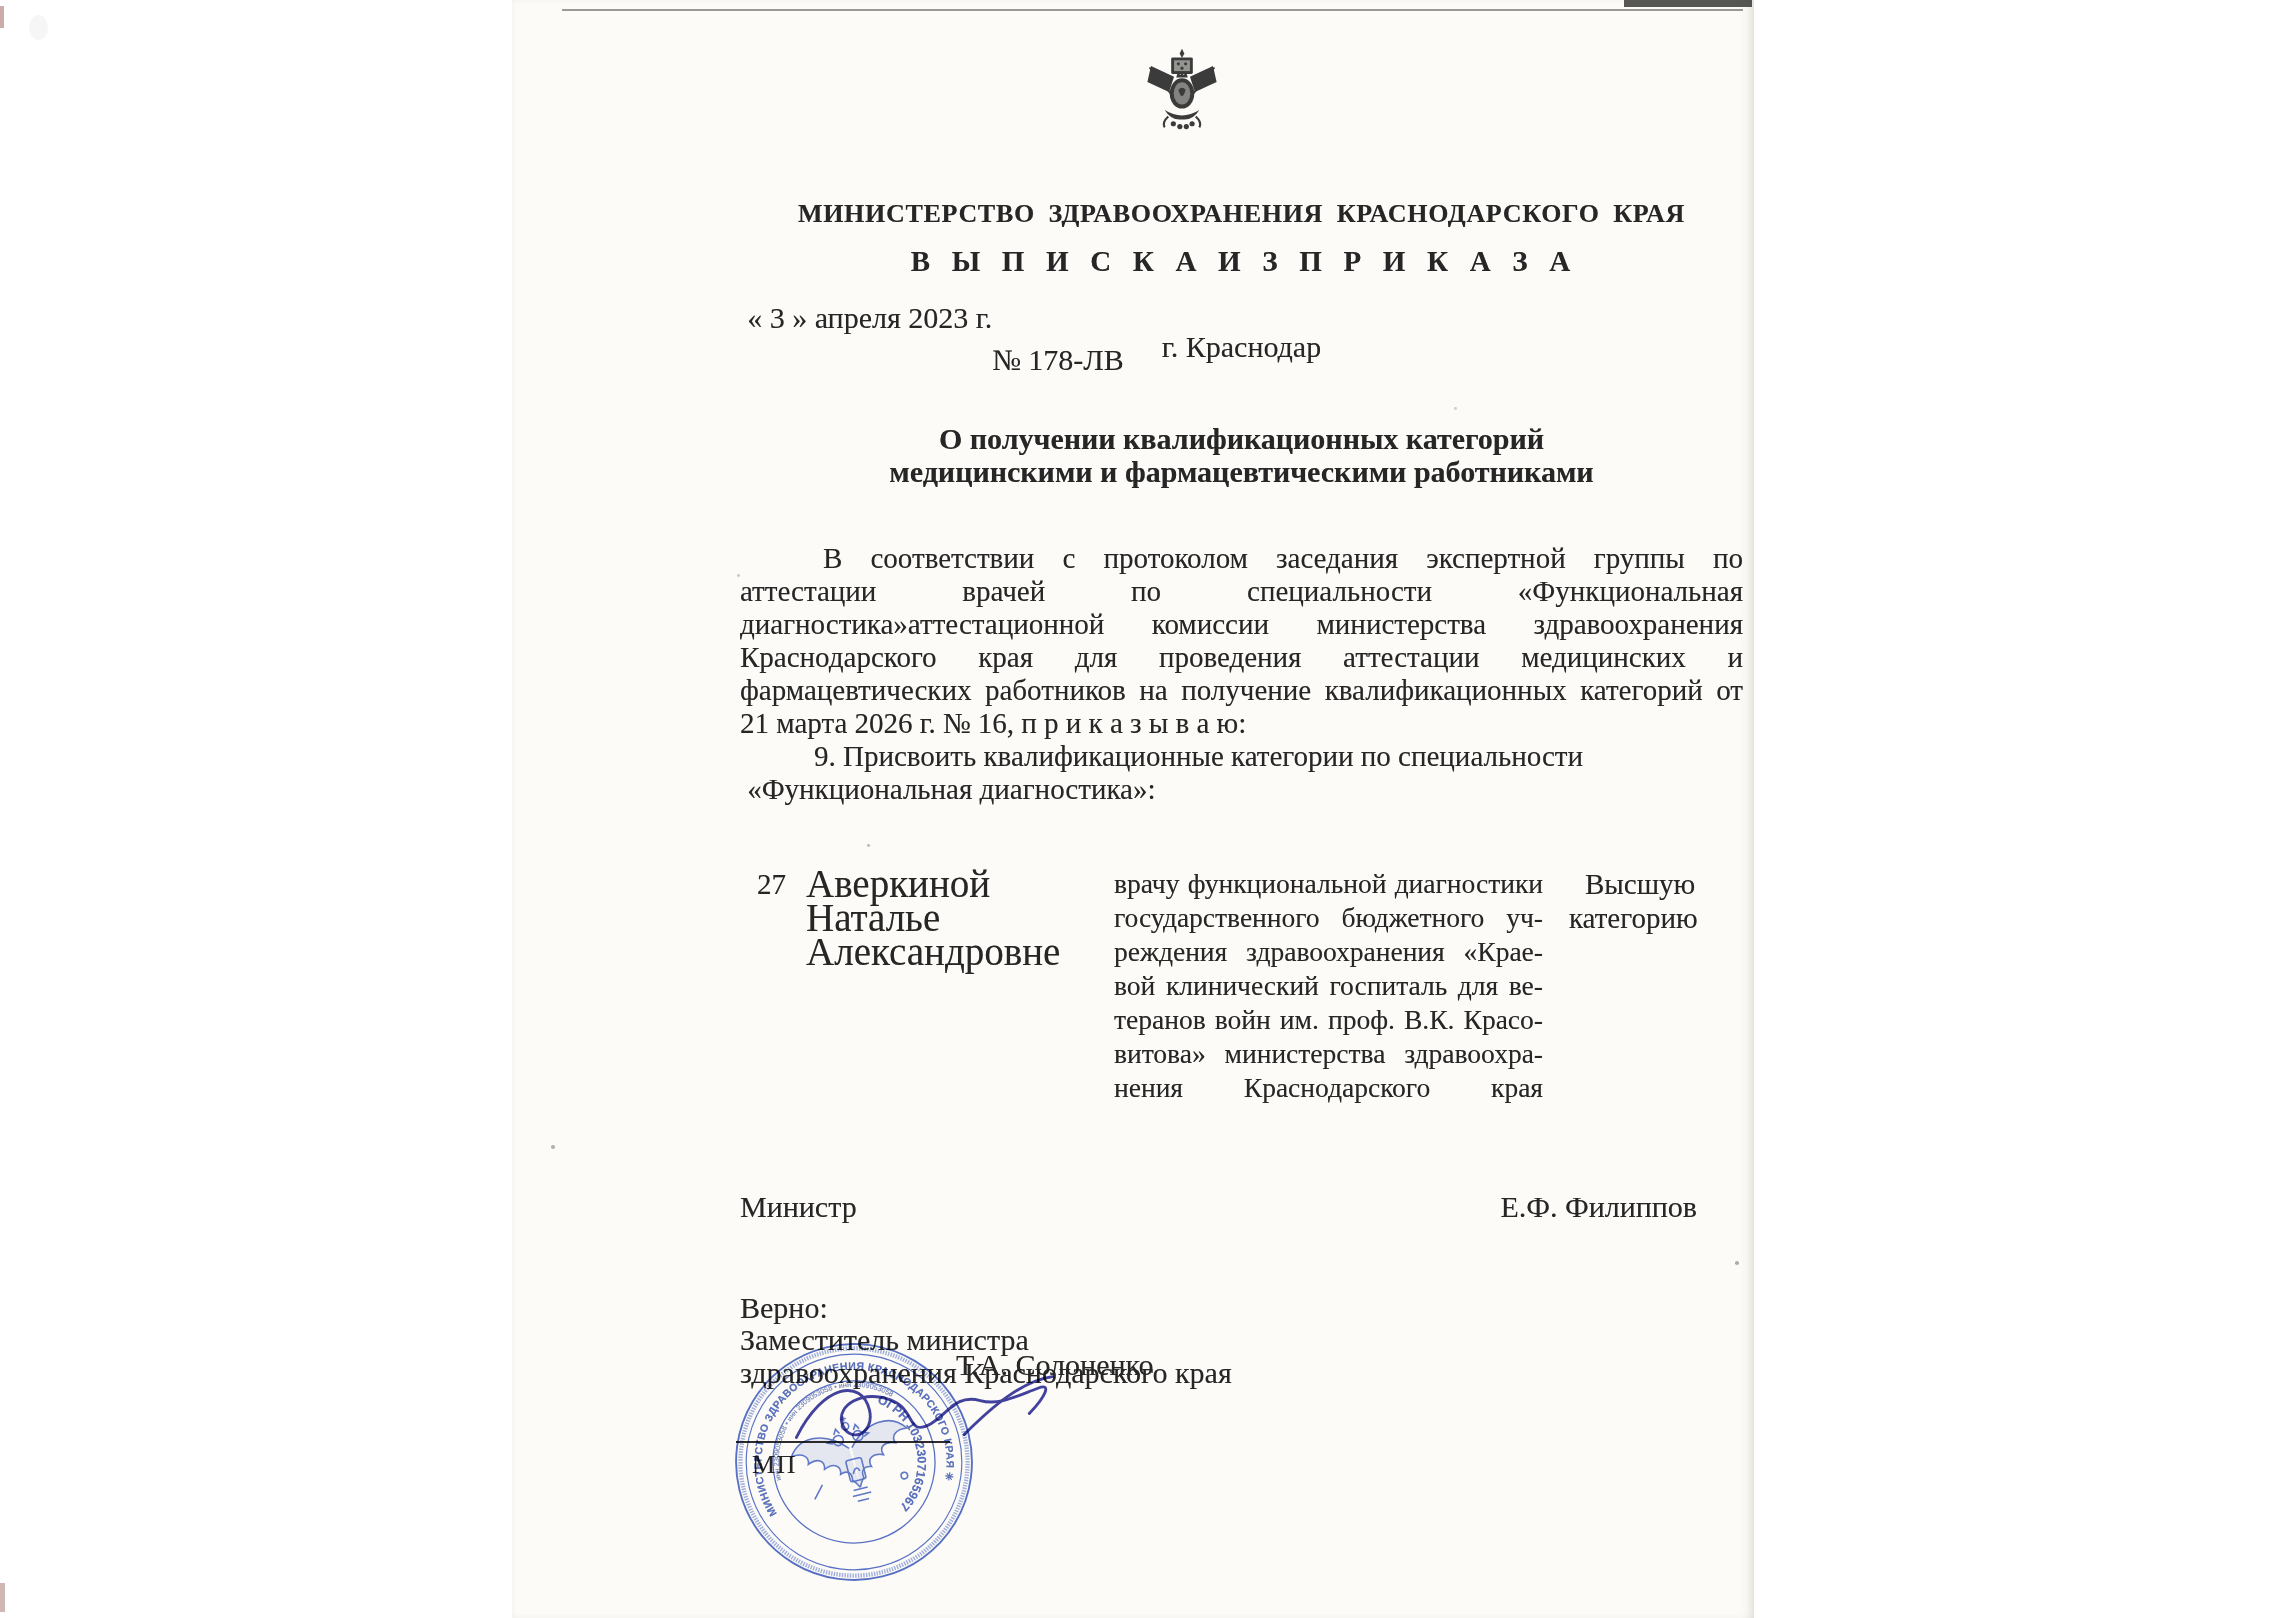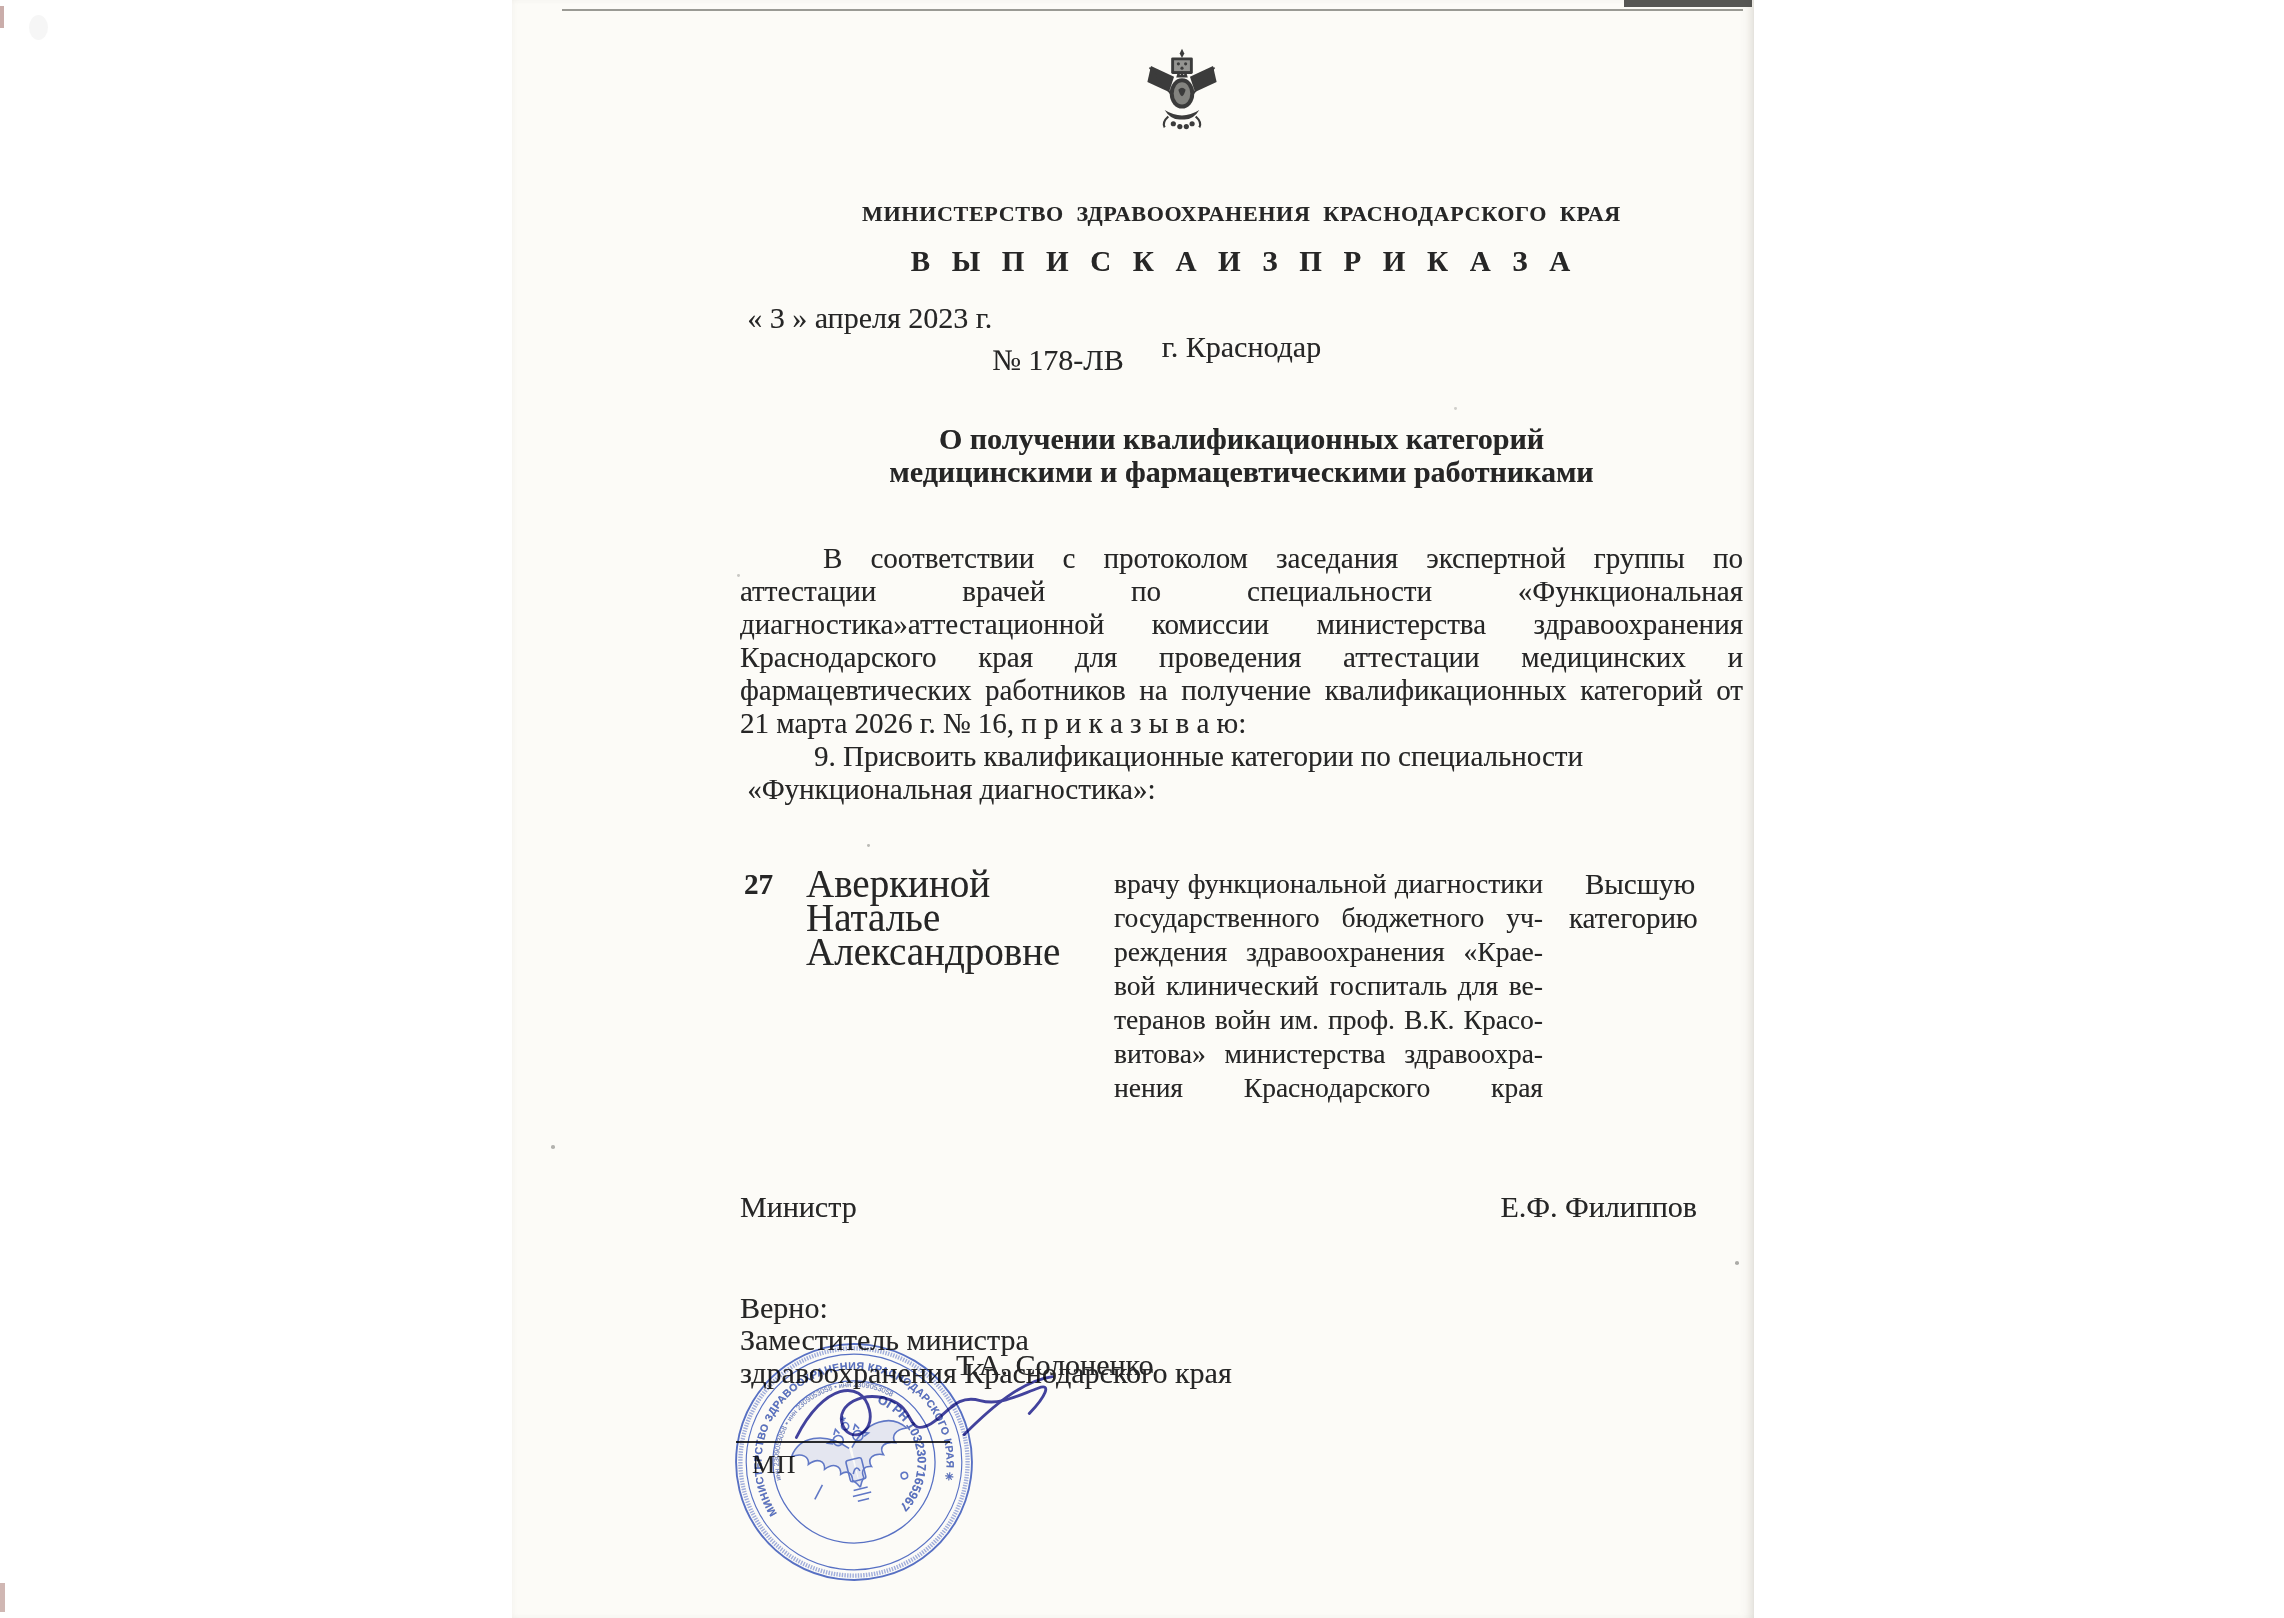--- a/index.html
+++ b/index.html
@@ -16,35 +16,35 @@
   }
   .top-hairline{position:absolute;left:50px;top:9.4px;width:1181px;height:1.4px;background:#8f8f88;opacity:.9;}
   .top-dark-streak{position:absolute;left:1112px;top:0;width:128px;height:6.5px;background:#3a3a38;opacity:.85;filter:blur(0.7px);}
   .emblem{position:absolute;left:635px;top:48px;width:70px;height:88px;filter:blur(0.3px);opacity:.93;}
   .content{
     position:absolute;left:228px;top:0;width:1003px;height:1618px;
     font-size:29px;line-height:33px;
     text-shadow:0.2px 0.2px 0.5px rgba(45,45,45,.4);
   }
   .abs{position:absolute;left:0;width:100%;}
-  .ministry-title{top:197px;text-align:center;font-weight:bold;font-size:22px;letter-spacing:0.7px;word-spacing:6.5px;white-space:nowrap;}
+  .ministry-title{top:197px;text-align:center;font-weight:bold;font-size:26px;letter-spacing:0.7px;word-spacing:6.5px;white-space:nowrap;}
   .doc-type{top:245px;text-align:center;font-weight:bold;font-size:29px;letter-spacing:2.2px;word-spacing:10px;white-space:nowrap;}
   .date-row{top:301px;display:flex;justify-content:flex-start;font-size:30px;}
   .date-row .date{padding-left:7.2px;}
   .date-row .num{margin-right:46px;margin-top:42px;}
   .city{top:330px;text-align:center;font-size:30px;}
   .subject{top:422px;text-align:center;font-weight:bold;font-size:30px;line-height:33px;}
   .body-par{top:542px;}
   .jline{text-align:justify;text-align-last:justify;}
   .lline{text-align:left;text-align-last:left;}
   .ind-114{text-indent:83px;}
   .ind-102{text-indent:74px;}
   .ind-10{text-indent:7.2px;}
   .order-row{top:867px;height:239px;line-height:34px;}
-  .row-num{position:absolute;left:4px;top:0;font-size:29px;font-weight:bold;}
+  .row-num{position:absolute;left:17px;top:0;font-size:29px;}
   .row-name{position:absolute;left:66px;top:0;width:312px;font-size:39px;}
   .row-pos{position:absolute;left:374px;top:0;width:429px;font-size:27.5px;}
   .row-pos div{text-align:justify;text-align-last:justify;}
   .row-cat{position:absolute;left:826px;top:0;width:177px;font-size:29px;}
   .cat-l1{padding-left:19px;}
   .cat-l2{padding-left:2.9px;}
   .minister-row{top:1190px;display:flex;justify-content:space-between;font-size:30px;}
   .minister-row .name{margin-right:46px;}
   .verno{top:1291px;font-size:30px;}
   .deputy{top:1323px;font-size:30px;line-height:33px;}

